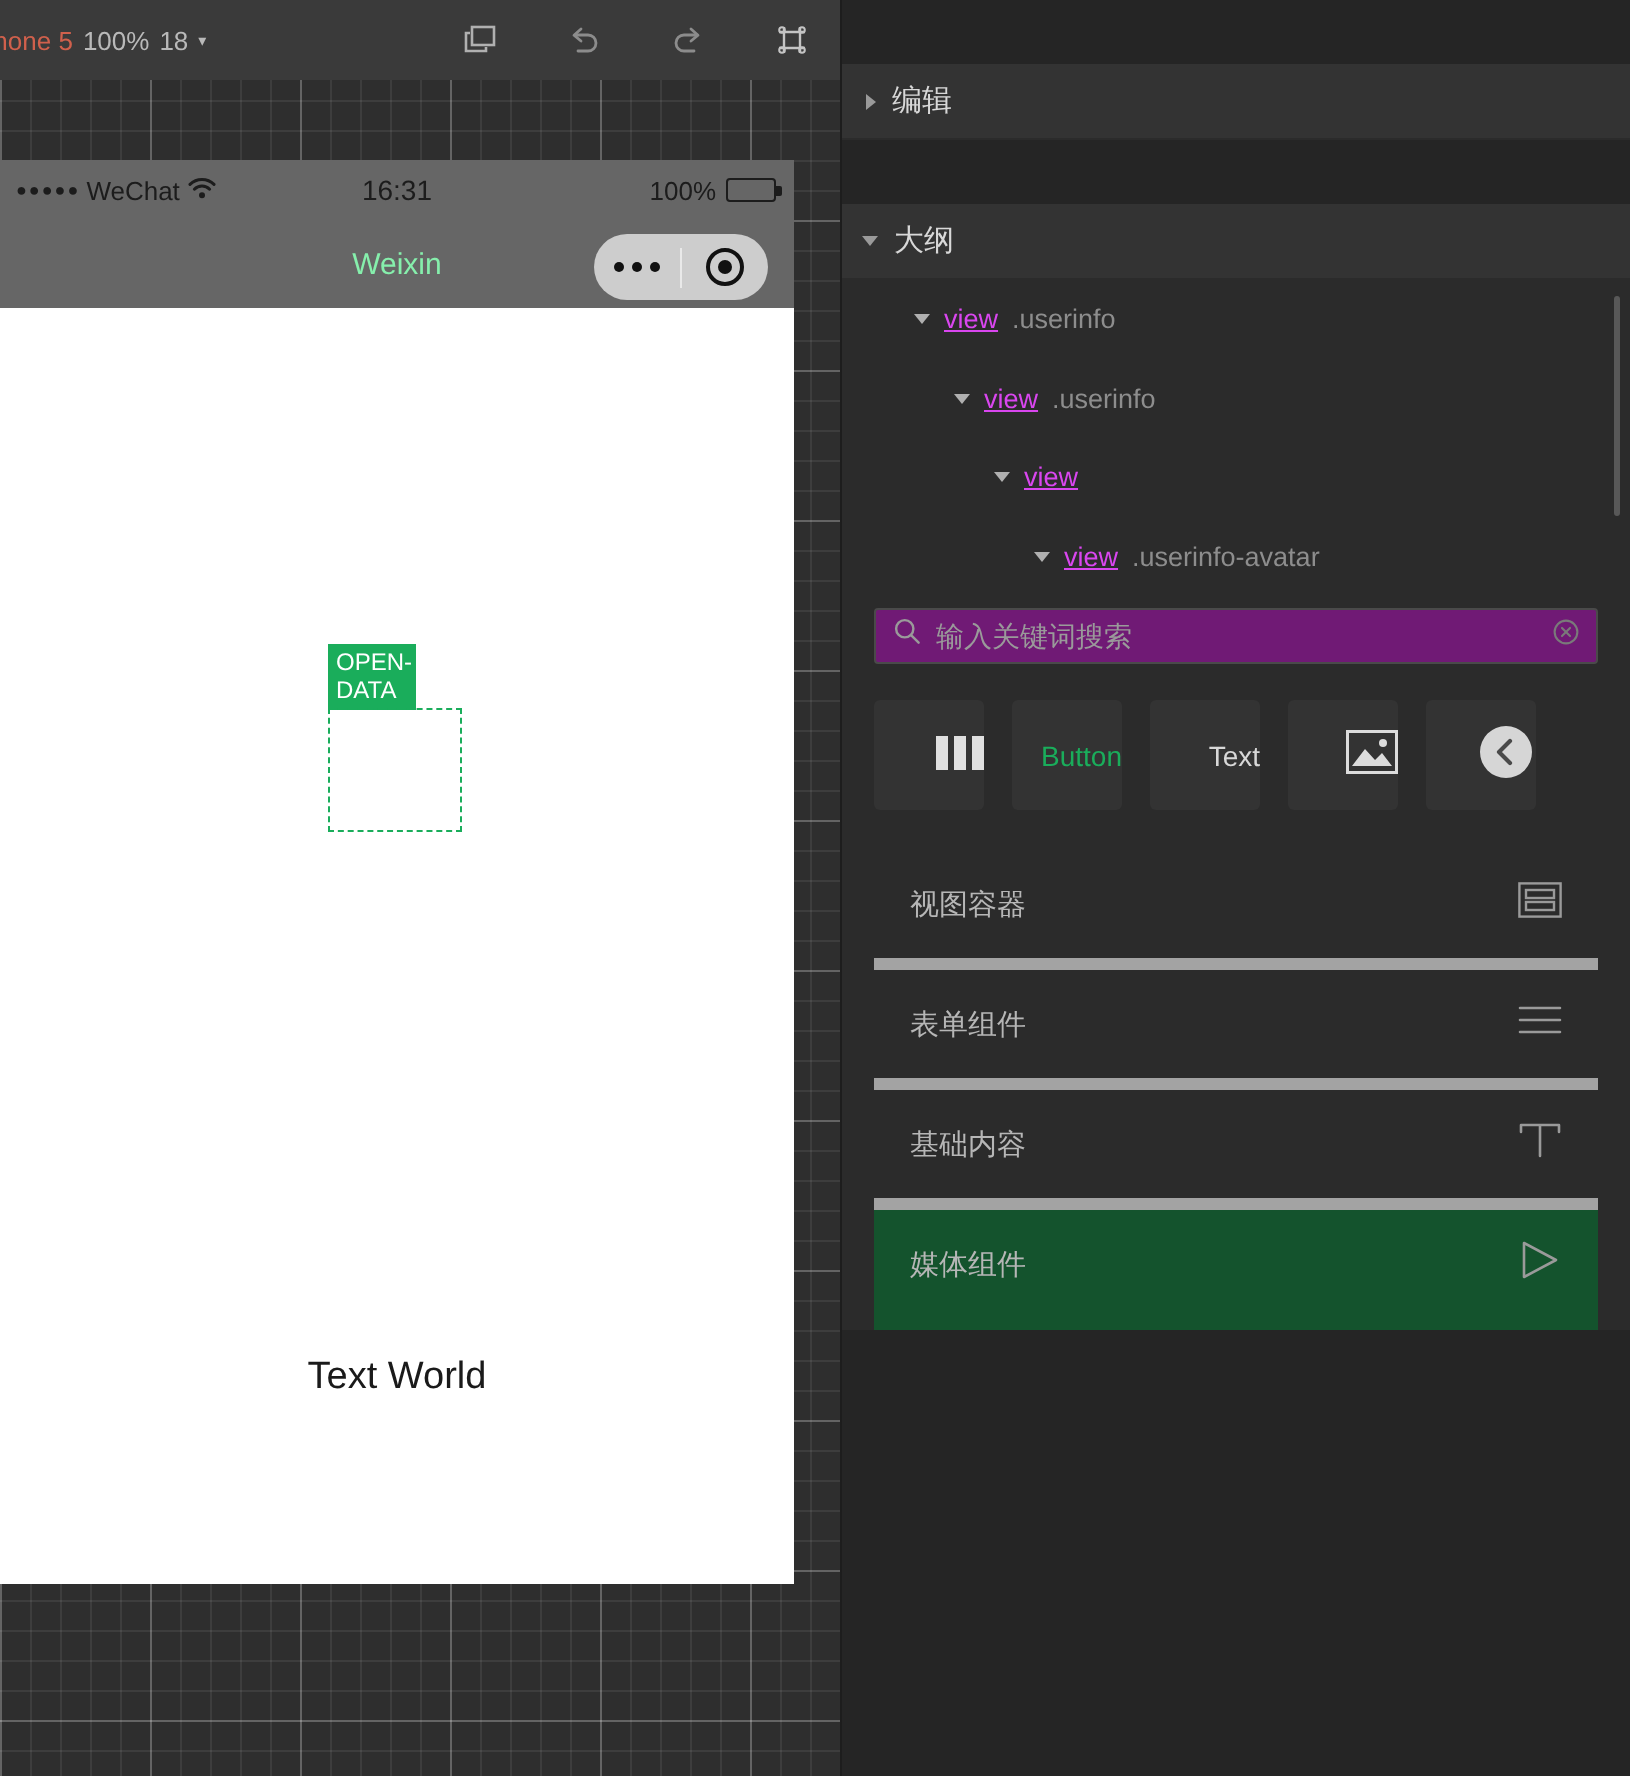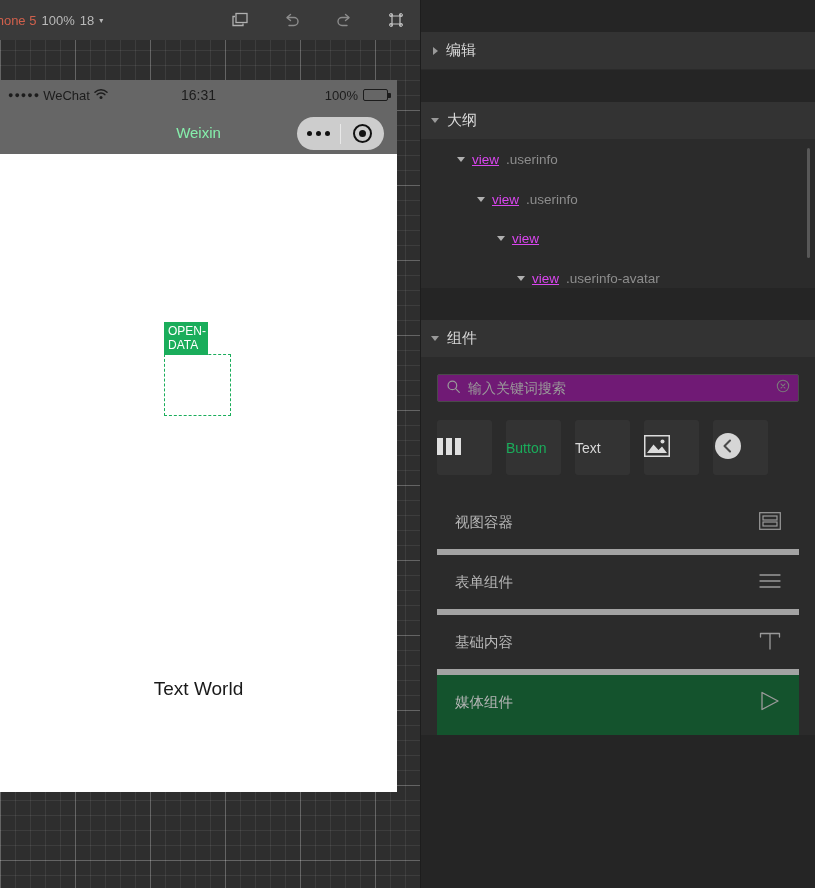--- a/index.html
+++ b/index.html
@@ -177,21 +177,21 @@
   #search-input {
     flex: 1; background: transparent; border: none; outline: none;
     color: #c8c8c8; font-size: 14px; font-family: "Liberation Sans", sans-serif;
   }
   #search-input::placeholder { color: #9a9a9a; opacity: 1; }
   #search-clear { flex: none; display:block; cursor: pointer; }
 
   #tiles { display: flex; gap: 14px; padding: 18px 16px 20px 16px; }
   .tile {
     width: 55px; height: 55px; background: #333333; border-radius: 3px;
-    display: flex; align-items: center; justify-content: flex-start;
+    display: flex; align-items: center; justify-content: flex-end;
     color: #d8d8d8; font-size: 14px;
   }
   .tile.btn-label { color: #1aad5b; }
 
   .cat-row {
     height: 60px; display: flex; align-items: center; justify-content: space-between;
     padding: 0 18px; margin: 0 16px; border-bottom: 6px solid #a3a3a3;
     color: #b6b6b6; font-size: 14.5px;
   }
   .cat-row.active { background: #14532d; border-bottom-color: transparent; }
@@ -323,24 +323,20 @@
         <span class="cls"></span>
       </div>
       <div class="tree-row" style="padding-left:96px">
         <span class="tri tri-down"></span>
         <span class="tag">view</span>
         <span class="cls">.userinfo-avatar</span>
       </div>
       <div id="outline-scroll"></div>
     </div>
 
-    <div class="sec-header">
-      <span class="tri tri-down"></span>
-      <span class="sec-title">组件</span>
-    </div>
 
     <div id="components-body">
 
       <div id="search-row">
         <div id="search-box">
           <span class="sicon">
             <svg width="15" height="15" viewBox="0 0 16 16">
               <circle cx="6.8" cy="6.8" r="4.6" fill="none" stroke="#9a9a9a" stroke-width="1.3"></circle>
               <path d="M10.3 10.3 L14.2 14.2" stroke="#9a9a9a" stroke-width="1.3" stroke-linecap="round"></path>
             </svg>

